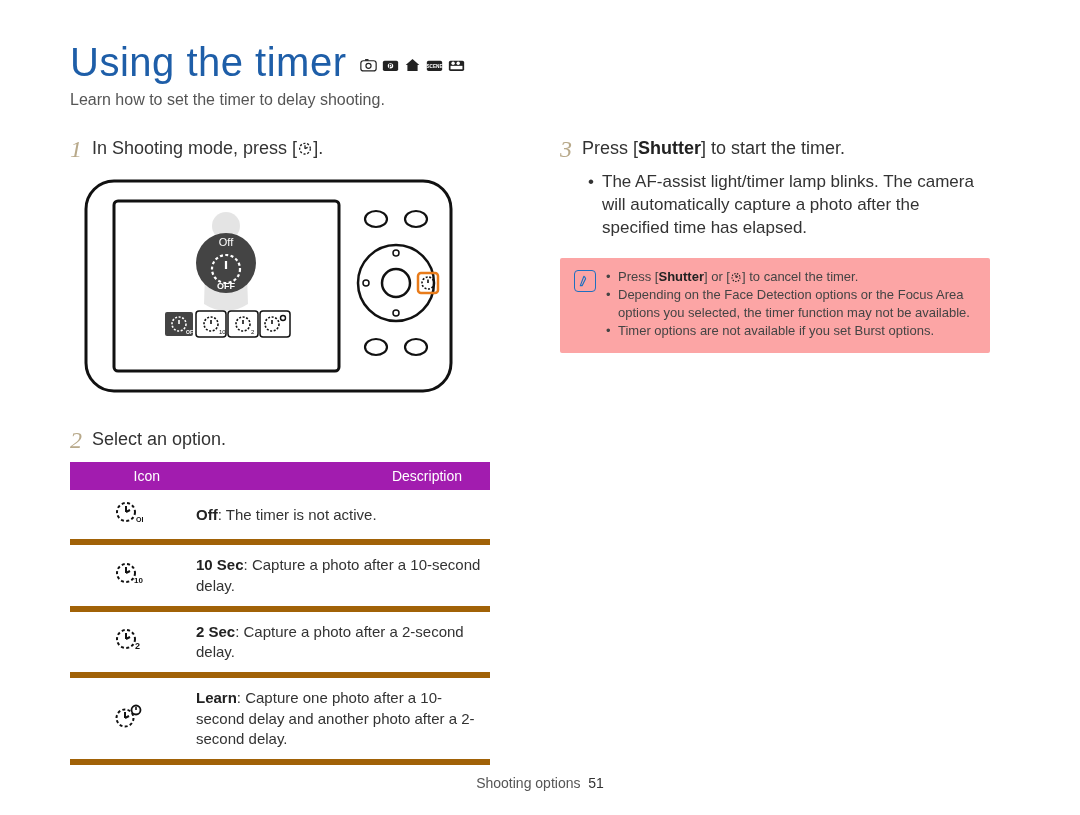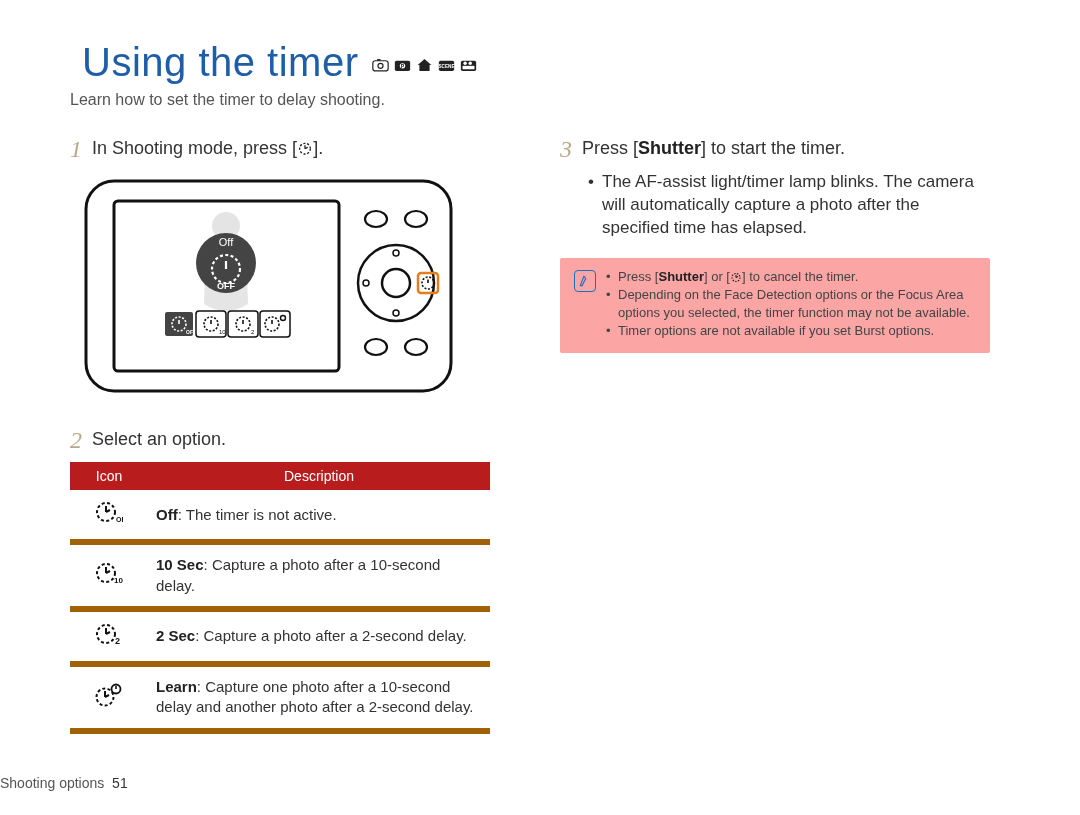--- a/index.html
+++ b/index.html
@@ -15,21 +15,20 @@
     position: relative;
     width: 1080px;
     height: 815px;
     padding: 40px 70px 0 70px;
     box-sizing: border-box;
   }
   .title-line {
     display: flex;
     align-items: baseline;
     gap: 14px;
-    margin-left: 12px;
   }
   .title {
     font-size: 40px;
     font-weight: 400;
     color: #1e5ea8;
     letter-spacing: 0.5px;
     font-family: "Arial Narrow", Arial, sans-serif;
   }
   .mode-icons {
     display: flex;
@@ -144,26 +143,26 @@
     left: 0;
     top: 0;
   }
   .note-list b { font-weight: 700; color:#222; }
   table.opts {
     border-collapse: collapse;
     width: 420px;
     margin-top: 8px;
   }
   table.opts th {
-    background: #b91c1c;
+    background: #a21caf;
     color: #fff;
     font-weight: 400;
-    text-align: center;
+    text-align: right;
     font-size: 14px;
-    padding: 6px 4px;
+    padding: 6px 28px;
   }
   table.opts th:first-child { width: 62px; }
   table.opts td {
     border-bottom: 6px solid #a16207;
     padding: 10px 8px;
     font-size: 15px;
     color: #333;
     font-weight: 300;
     vertical-align: middle;
     line-height: 1.35;
@@ -177,21 +176,21 @@
     font-size: 13px;
     color: #555;
     font-weight: 300;
     margin-top: 10px;
   }
   .footer {
     position: absolute;
     bottom: 24px;
     left: 0;
     width: 1080px;
-    text-align: left;
+    text-align: center;
     font-size: 14px;
     color: #555;
     font-weight: 300;
   }
   .footer .pg { color:#333; }
 </style>
 </head>
 <body>
 
 <div class="page">

